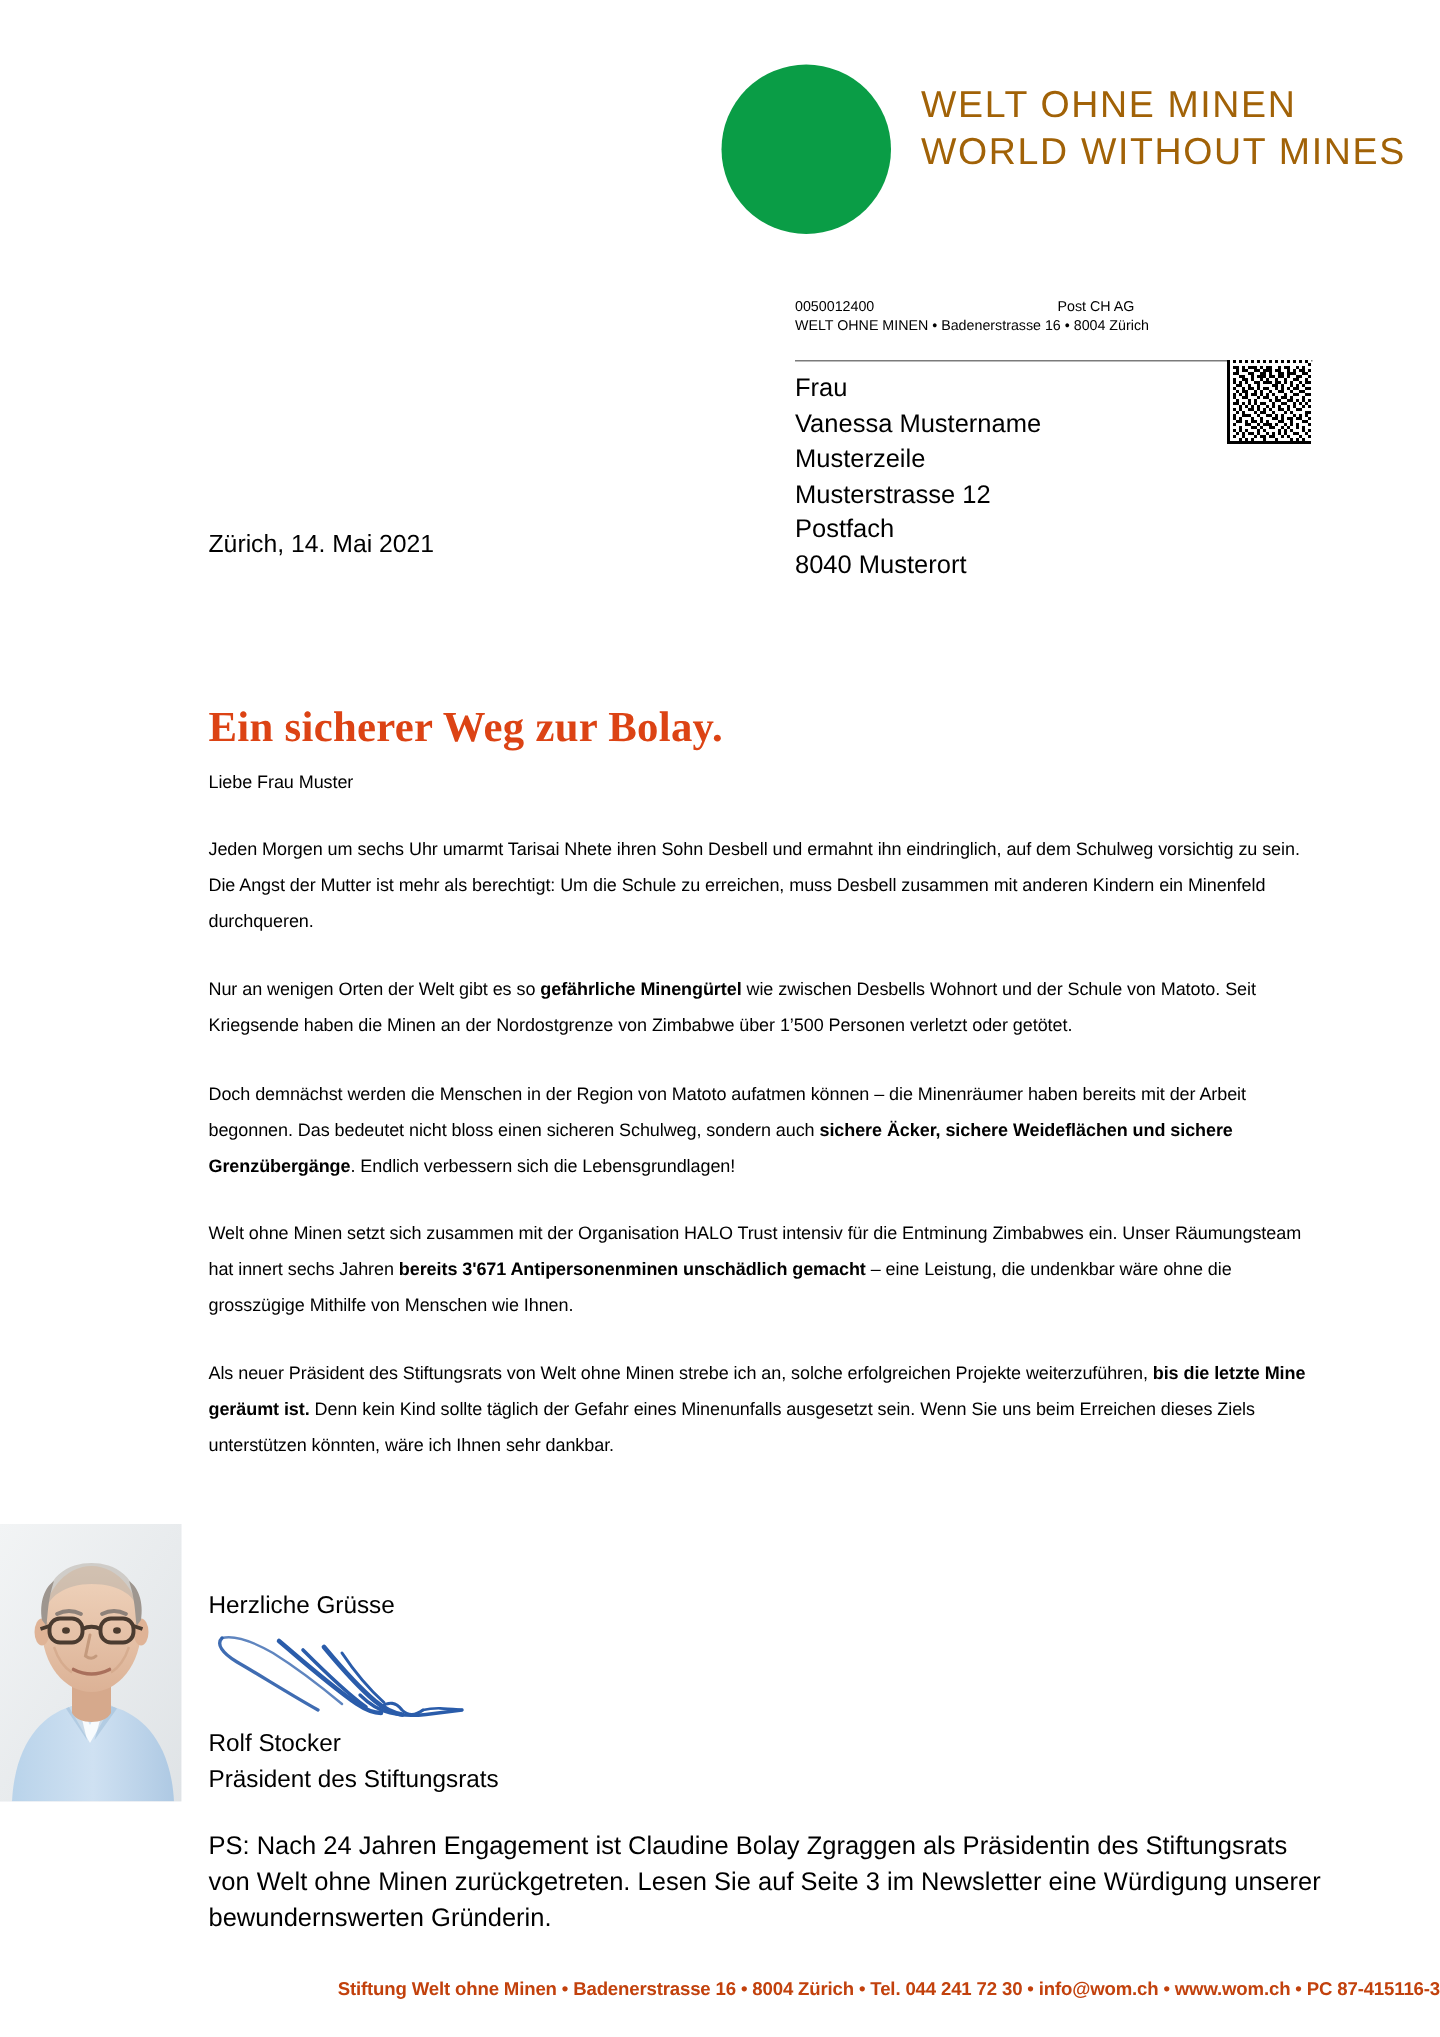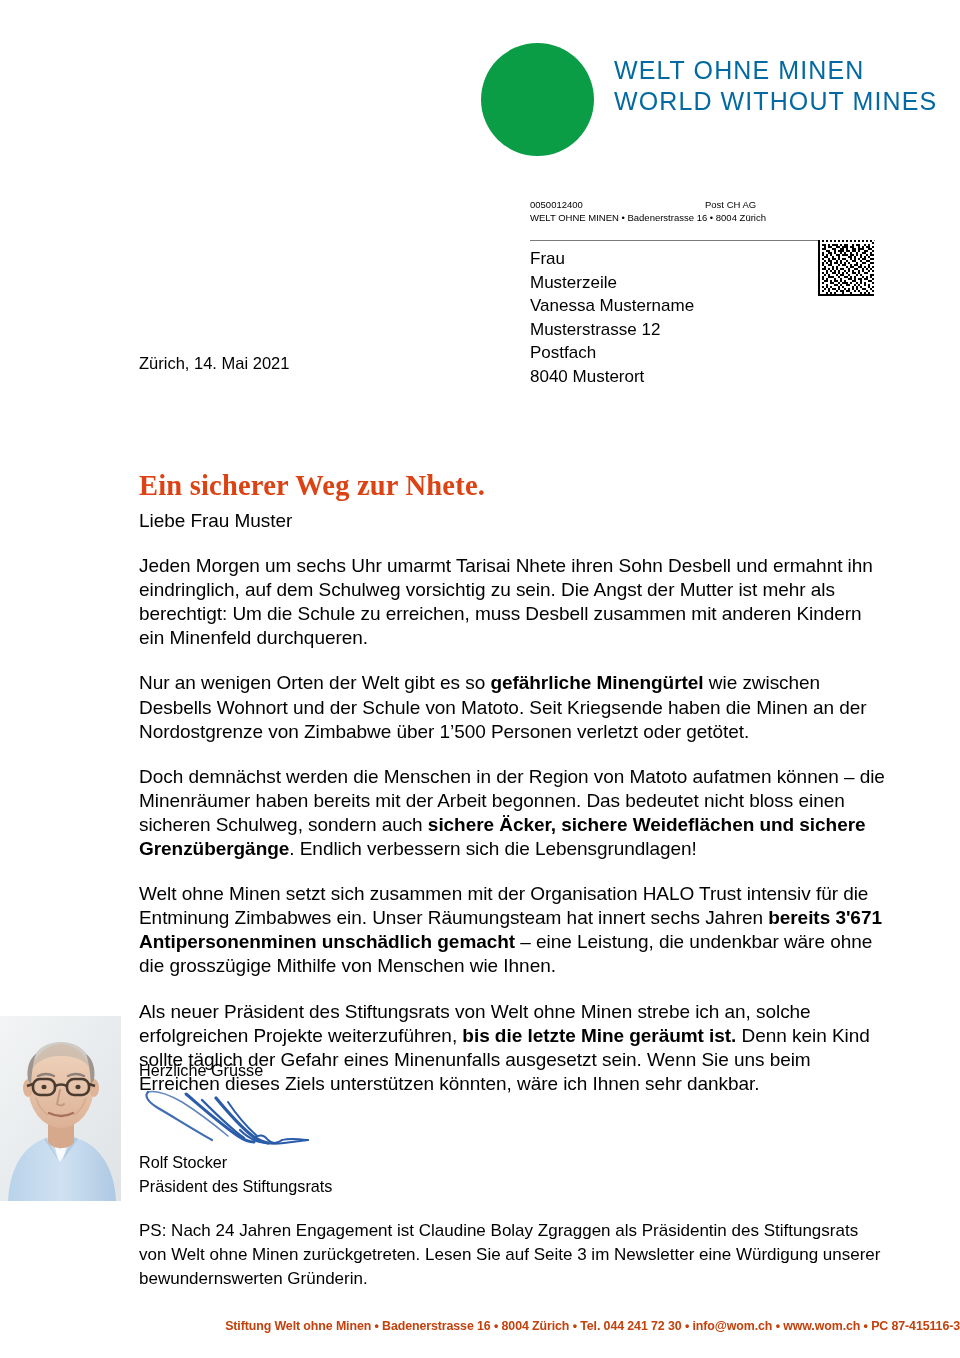--- a/index.html
+++ b/index.html
@@ -36,21 +36,21 @@
     border-radius: 50%;
     background: #0a9d46;
   }
   .logo-wordmark {
     position: absolute;
     left: 133px;
     top: 17px;
     line-height: 31px;
   }
   .logo-wordmark div {
-    color: #0369a1;
+    color: #a16207;
     font-size: 25px;
     font-weight: 400;
     letter-spacing: 1.1px;
     white-space: nowrap;
   }
 
   
   .address-block {
     position: absolute;
     left: 530px;
@@ -114,21 +114,21 @@
     color: #dc4314;
     letter-spacing: 0.2px;
   }
 
   
   .body-copy {
     position: absolute;
     left: 139px;
     top: 509px;
     width: 748px;
-    font-size: 19px;
+    font-size: 12px;
     line-height: 24.1px;
     letter-spacing: -0.05px;
   }
   .body-copy p {
     margin: 0 0 21px 0;
   }
   .body-copy p:last-child { margin-bottom: 0; }
   .body-copy b { font-weight: bold; }
 
   .salutation { margin-bottom: 21px !important; }
@@ -203,22 +203,22 @@
 </div>
 
 <div class="address-block">
   <div class="sender-row">
     <span class="sender-ref">0050012400</span>
     <span class="sender-post">Post CH AG</span>
   </div>
   <div class="sender-line">WELT OHNE MINEN • Badenerstrasse 16 • 8004 Zürich</div>
   <div class="recipient">
     <div>Frau</div>
+    <div>Vanessa Mustername</div>
     <div>Musterzeile</div>
-    <div>Vanessa Mustername</div>
     <div>Musterstrasse 12</div>
     <div>Postfach</div>
     <div>8040 Musterort</div>
   </div>
   <div class="datamatrix">
     <svg width="56" height="56" viewBox="0 0 28 28" shape-rendering="crispEdges" aria-hidden="true">
       <rect width="28" height="28" fill="#fff"></rect>
       <g fill="#000">
         <rect x="0" y="0" width="1" height="28"></rect>
         <rect x="0" y="27" width="28" height="1"></rect>
@@ -435,21 +435,21 @@
           <rect x="21" y="26" width="1" height="1"></rect>
           <rect x="23" y="26" width="1" height="1"></rect>
           <rect x="25" y="26" width="1" height="1"></rect>
       </g>
     </svg>
   </div>
 </div>
 
 <div class="date-line">Zürich, 14. Mai 2021</div>
 
-<h1 class="headline">Ein sicherer Weg zur Nhete.</h1>
+<h1 class="headline">Ein sicherer Weg zur Bolay.</h1>
 
 <div class="body-copy">
   <p class="salutation">Liebe Frau Muster</p>
   <p><span>Jeden Morgen um sechs Uhr umarmt Tarisai Nhete ihren Sohn Desbell und ermahnt ihn eindringlich, auf dem Schulweg vorsichtig zu sein. Die Angst der Mutter ist mehr als berechtigt: Um die Schule zu erreichen, muss Desbell zusammen mit anderen Kindern ein Minenfeld durchqueren.</span></p>
   <p><span>Nur an wenigen Orten der Welt gibt es so </span><b>gefährliche Minengürtel</b><span> wie zwischen Desbells Wohnort und der Schule von Matoto. Seit Kriegsende haben die Minen an der Nordostgrenze von Zimbabwe über 1’500 Personen verletzt oder getötet.</span></p>
   <p><span>Doch demnächst werden die Menschen in der Region von Matoto aufatmen können – die Minenräumer haben bereits mit der Arbeit begonnen. Das bedeutet nicht bloss einen sicheren Schulweg, sondern auch </span><b>sichere Äcker, sichere Weideflächen und sichere Grenzübergänge</b><span>. Endlich verbessern sich die Lebensgrundlagen!</span></p>
   <p><span>Welt ohne Minen setzt sich zusammen mit der Organisation HALO Trust intensiv für die Entminung Zimbabwes ein. Unser Räumungsteam hat innert sechs Jahren </span><b>bereits 3'671 Antipersonenminen unschädlich gemacht</b><span> – eine Leistung, die undenkbar wäre ohne die grosszügige Mithilfe von Menschen wie Ihnen.</span></p>
   <p><span>Als neuer Präsident des Stiftungsrats von Welt ohne Minen strebe ich an, solche erfolgreichen Projekte weiterzuführen, </span><b>bis die letzte Mine geräumt ist.</b><span> Denn kein Kind sollte täglich der Gefahr eines Minenunfalls ausgesetzt sein. Wenn Sie uns beim Erreichen dieses Ziels unterstützen könnten, wäre ich Ihnen sehr dankbar.</span></p>
 </div>
 

